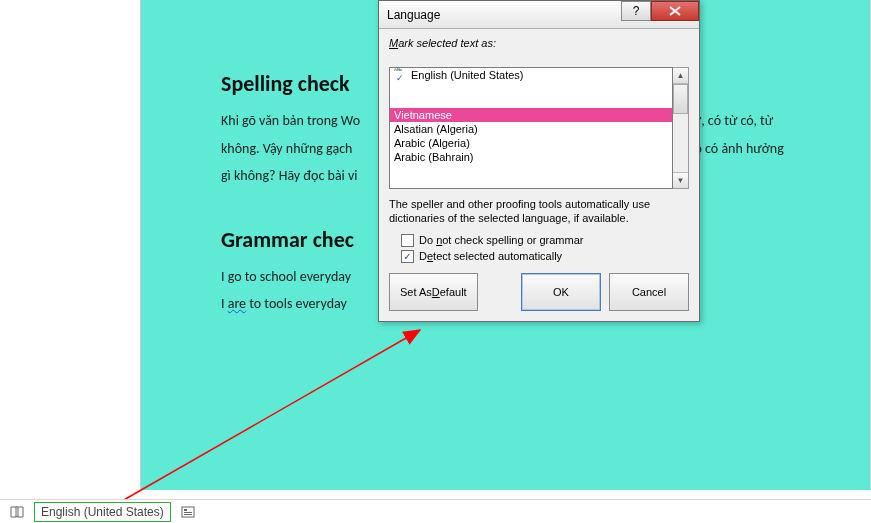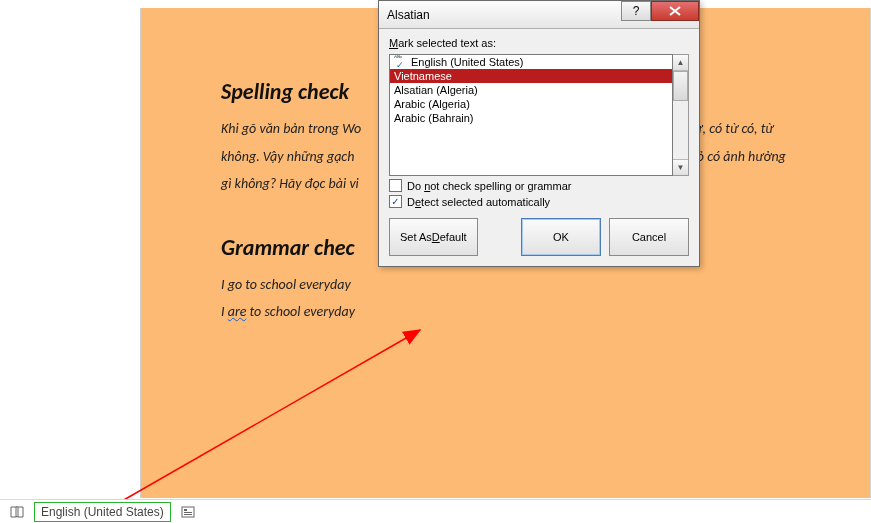--- a/index.html
+++ b/index.html
@@ -7,26 +7,25 @@
     margin: 0;
     font-family: "Segoe UI", Tahoma, sans-serif;
     background: #fff;
     width: 871px;
     height: 523px;
     position: relative;
     overflow: hidden;
   }
   .doc-area {
     position: absolute;
-    left: 140px; top: 8px;
+    left: 140px; top: 0;
     width: 731px; height: 490px;
-    background: #fdba74;
+    background: #5eead4;
     border-left: 1px solid #d0d0d0;
     border-right: 1px solid #d0d0d0;
-    font-style: italic;
   }
   .doc-content {
     padding: 70px 80px 20px 80px;
     font-family: Calibri, sans-serif;
     color: #000;
   }
   .h1 { font-size: 22px; font-weight: 600; color: #111; margin: 0 0 14px 0; }
   .p { font-size: 14px; color: #222; line-height: 1.4; margin: 0 0 8px 0; }
   .h2 { font-size: 22px; font-weight: 600; color: #111; margin: 40px 0 14px 0; }
   .squiggle { text-decoration: underline wavy #1060d0; text-decoration-thickness: 1px; }
@@ -61,47 +60,47 @@
     font-size: 12px;
   }
   .tb-close {
     width: 48px; height: 20px;
     background: linear-gradient(#e47070,#c83a2e);
     border: 1px solid #8a2c24;
     color: #fff; font-weight: bold;
     display: flex; align-items: center; justify-content: center;
   }
   .dlg-body { padding: 8px 10px 10px 10px; }
-  .lbl { margin-bottom: 5px; }
+  .lbl { margin-bottom: 18px; font-style: italic; }
   .lbl u { text-decoration: underline; }
   .listbox-wrap { display: flex; }
   .listbox {
     flex: 1;
     border: 1px solid #7a7a7a;
     background: #fff;
     height: 122px;
     overflow: hidden;
     font-size: 11px;
   }
   .listbox .li { padding: 1px 4px; white-space: nowrap; display: flex; align-items: center; gap: 3px; }
   .li.default { font-weight: normal; }
-  .li.sel { background: #b91c1c; color: #fff; }
+  .li.sel { background: #ec4899; color: #fff; margin-top: 26px; }
   .scroll {
     width: 16px;
     border: 1px solid #9a9a9a;
     border-left: none;
     background: #efefef;
     display: flex; flex-direction: column;
   }
   .scroll .sbtn { height: 16px; border-bottom: 1px solid #b8b8b8; display:flex;align-items:center;justify-content:center;font-size:8px;color:#555;background:linear-gradient(#fafafa,#e0e0e0);}
   .scroll .sbtn:last-child { border-bottom:none; border-top:1px solid #b8b8b8;}
   .scroll .strack { flex:1; position:relative; background:#efefef;}
   .scroll .sthumb { position:absolute; top:0; left:0; right:0; height:30px; background:linear-gradient(#f4f4f4,#d8d8d8); border:1px solid #aaa;}
   .hint { margin: 8px 0; color: #000; line-height: 1.3; }
-  .chk-row { display:flex; align-items:center; gap:5px; margin:3px 0; }
+  .chk-row { display:flex; align-items:center; gap:5px; margin:3px 12px; }
   .chk { width:13px; height:13px; border:1px solid #707070; background:#fff; display:flex; align-items:center; justify-content:center; font-size:10px; color:#1a4b90;}
   .btn-row { display:flex; gap:8px; margin-top:10px; align-items:center; }
   .btn {
     height:38px; padding:0 10px;
     border:1px solid #8a8a8a;
     background:linear-gradient(#fbfbfb,#e2e2e2);
     font-size:11px;
     display:flex;align-items:center;justify-content:center;
     min-width:80px;
   }
@@ -134,28 +133,28 @@
       <span>Khi gõ văn bản trong Wo</span><span class="gap"></span><span>i các từ, có từ có, từ</span>
     </div>
     <div class="p">
       <span>không. Vậy những gạch</span><span class="gap"></span><span>rd, và bỏ có ảnh hưởng</span>
     </div>
     <div class="p">gì không? Hãy đọc bài vi</div>
 
     <div class="h2">Grammar chec</div>
     <div class="p">I go to school everyday</div>
     <div class="p">
-      <span>I </span><span class="squiggle">are</span><span> to school everyday</span>
+      <span>I </span><span class="squiggle">are</span><span> to tools everyday</span>
     </div>
   </div>
 </div>
 
 <div class="dialog">
   <div class="titlebar">
-    <span class="titlebar-title">Alsatian</span>
+    <span class="titlebar-title">Language</span>
     <div class="titlebar-btns">
       <div class="tb-btn">?</div>
       <div class="tb-close">
         <svg width="12" height="10" viewBox="0 0 12 10">
             <path d="M1 1 L11 9 M11 1 L1 9" stroke="#fff" stroke-width="2"></path>
           </svg>
       </div>
     </div>
   </div>
   <div class="dlg-body">
@@ -172,20 +171,21 @@
         <div class="li">Arabic (Bahrain)</div>
       </div>
       <div class="scroll">
         <div class="sbtn">▲</div>
         <div class="strack">
             <div class="sthumb"></div>
           </div>
         <div class="sbtn">▼</div>
       </div>
     </div>
+    <div class="hint">The speller and other proofing tools automatically use dictionaries of the selected language, if available.</div>
     <div class="chk-row">
       <div class="chk"></div>
       <span><span>Do </span><u>n</u><span>ot check spelling or grammar</span></span>
     </div>
     <div class="chk-row">
       <div class="chk">✓</div>
       <span><span>D</span><u>e</u><span>tect selected automatically</span></span>
     </div>
     <div class="btn-row">
       <div class="btn">

